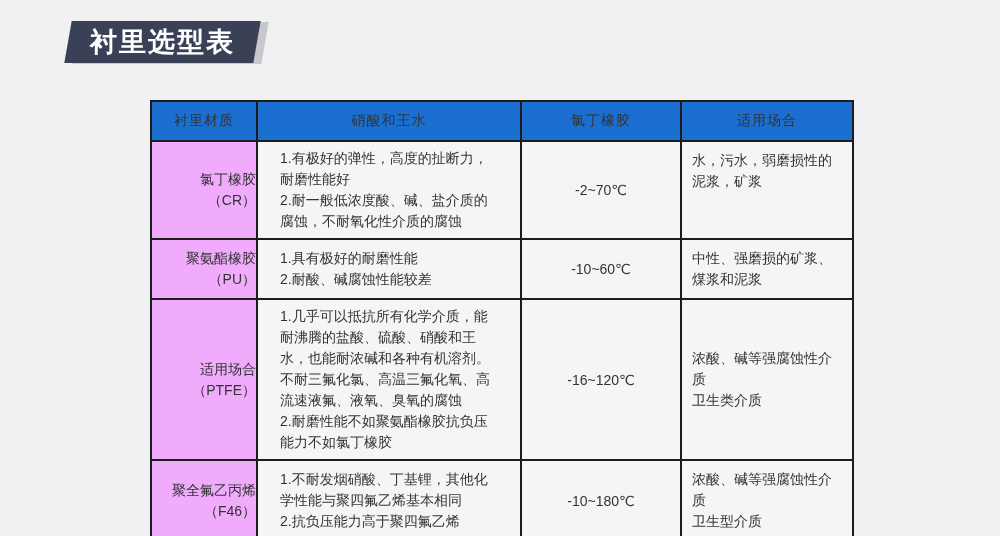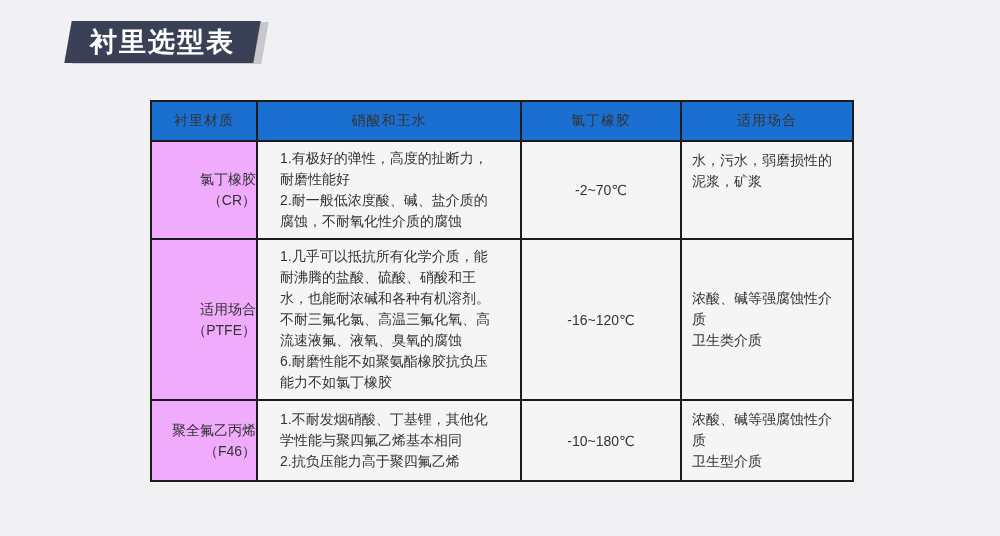--- a/index.html
+++ b/index.html
@@ -92,25 +92,33 @@
     </thead>
     <tbody>
       <tr class="r1">
         <td class="material">氯丁橡胶
 （CR）</td>
         <td class="perf">1.有极好的弹性，高度的扯断力，耐磨性能好
 2.耐一般低浓度酸、碱、盐介质的腐蚀，不耐氧化性介质的腐蚀</td>
         <td class="temp">-2~70℃</td>
         <td class="apps">水，污水，弱磨损性的泥浆，矿浆</td>
       </tr>
+      <tr class="r2">
+        <td class="material">聚氨酯橡胶
+（PU）</td>
+        <td class="perf">1.具有极好的耐磨性能
+2.耐酸、碱腐蚀性能较差</td>
+        <td class="temp">-10~60℃</td>
+        <td class="apps">中性、强磨损的矿浆、煤浆和泥浆</td>
+      </tr>
       <tr class="r3">
         <td class="material">适用场合
 （PTFE）</td>
         <td class="perf">1.几乎可以抵抗所有化学介质，能耐沸腾的盐酸、硫酸、硝酸和王水，也能耐浓碱和各种有机溶剂。不耐三氟化氯、高温三氟化氧、高流速液氟、液氧、臭氧的腐蚀
-6.耐磨性能不如聚氨酯橡胶抗负压能力不如氯丁橡胶</td>
+2.耐磨性能不如聚氨酯橡胶抗负压能力不如氯丁橡胶</td>
         <td class="temp">-16~120℃</td>
         <td class="apps mid">浓酸、碱等强腐蚀性介质
 卫生类介质</td>
       </tr>
       <tr class="r4">
         <td class="material">聚全氟乙丙烯
 （F46）</td>
         <td class="perf">1.不耐发烟硝酸、丁基锂，其他化学性能与聚四氟乙烯基本相同
 2.抗负压能力高于聚四氟乙烯</td>
         <td class="temp">-10~180℃</td>

